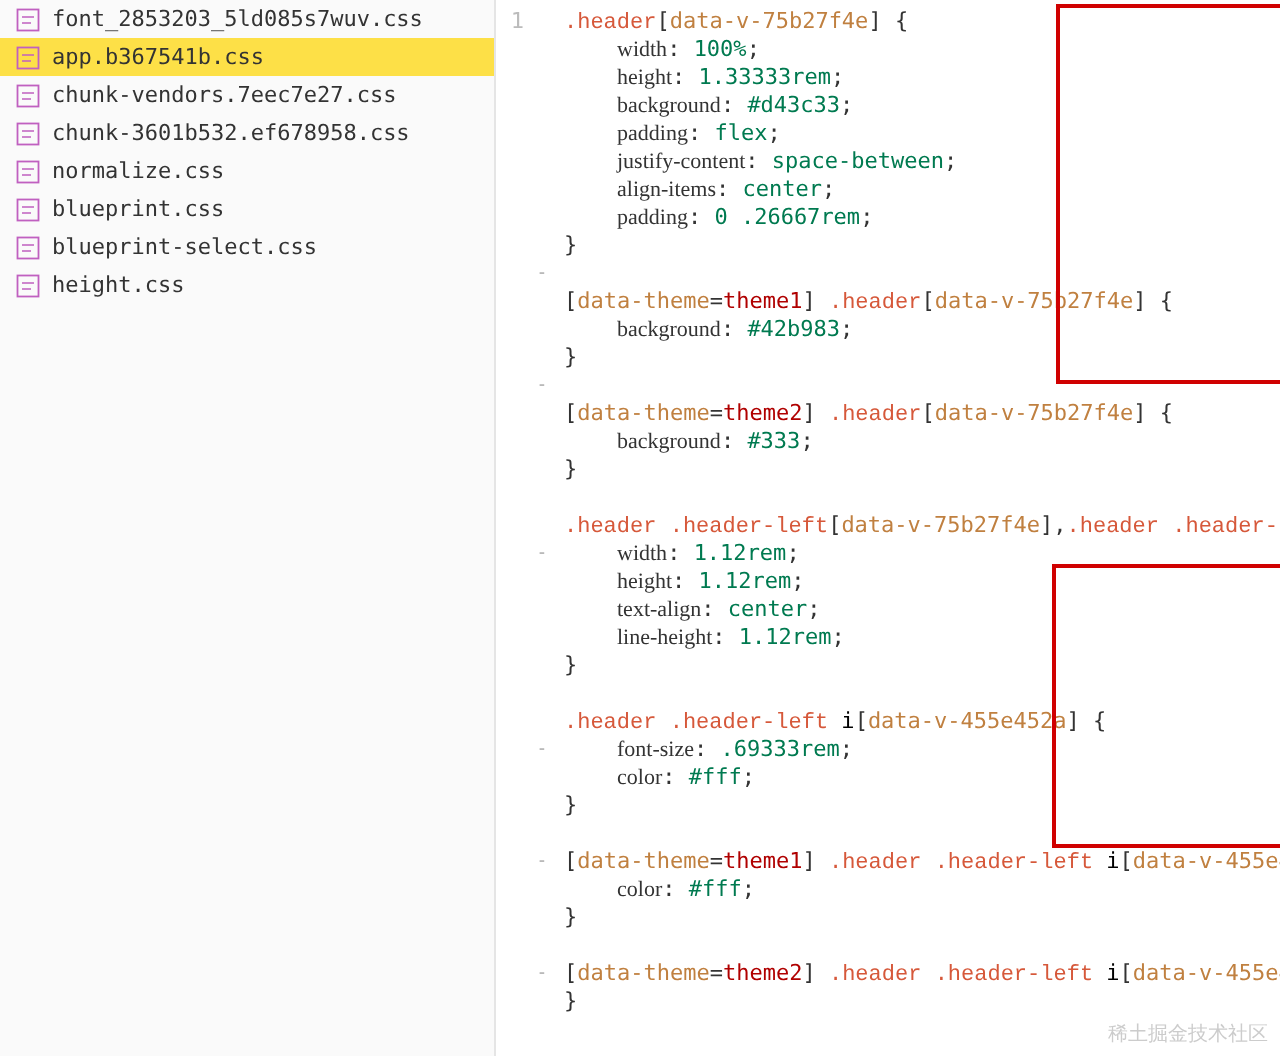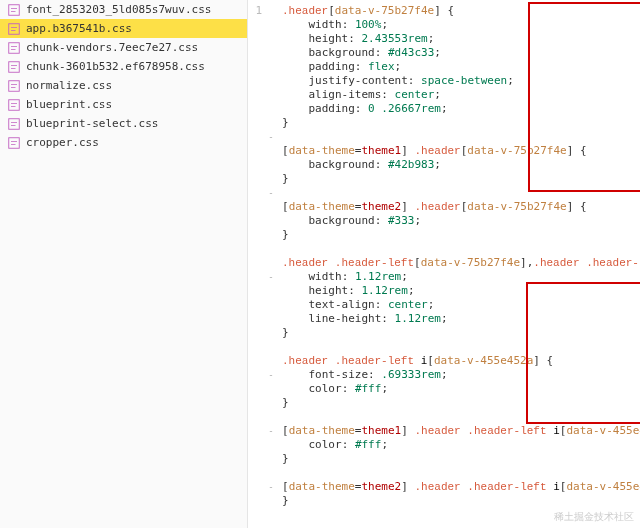--- a/index.html
+++ b/index.html
@@ -12,21 +12,21 @@
 .editor { flex: 1; position: relative; padding: 4px 0; overflow: hidden; background: #fff; }
 .gutter { position: absolute; left: 0; top: 4px; width: 18px; text-align: right; color: #bbb; padding-right: 4px; }
 .gutter div { height: 14px; line-height: 14px; }
 .code { margin-left: 22px; position: relative; }
 .fold-col { position: absolute; left: -4px; top: 0; width: 10px; }
 .fold-col div { height: 14px; line-height: 14px; text-align: center; color: #aaa; font-size: 9px; }
 .line { height: 14px; line-height: 14px; white-space: pre; padding-left: 12px; }
 .cls { color: #d6583a; font-family: Liberation Mono, monospace; }
 .attr { color: #c08040; }
 .attrv { color: #b00000; }
-.prop { color: #333; }
+.prop { color: #333; font-family: Liberation Serif, serif; }
 .val { color: #007a50; }
 .punc { color: #333; }
 .brace { color: #333; }
 .box-red { position: absolute; border: 2px solid #d00000; pointer-events: none; }
 .box1 { left: 280px; top: 2px; width: 350px; height: 190px; }
 .box2 { left: 278px; top: 282px; width: 352px; height: 142px; }
 .watermark { position: absolute; right: 6px; bottom: 4px; color: #ccc; font-size: 10px; }
 </style>
 </head>
 <body>
@@ -96,21 +96,21 @@
         </span>
         <span>blueprint-select.css</span>
       </div>
       <div class="file-item">
         <span class="file-icon">
           <svg viewBox="0 0 16 16">
             <rect x="1" y="1" width="14" height="14" fill="none" stroke="#c060c0" stroke-width="1.2"></rect>
             <path d="M4 6 L12 6 M4 10 L10 10" stroke="#c060c0" stroke-width="1"></path>
           </svg>
         </span>
-        <span>cropper.css</span>
+        <span>height.css</span>
       </div>
     </div>
 </div>
 
 <div class="editor">
   <div class="gutter">
     <div>1</div>
   </div>
   <div class="code">
     <div class="fold-col" id="fold-col">
@@ -149,21 +149,21 @@
         <div></div>
         <div></div>
         <div>-</div>
         <div></div>
         <div></div>
         <div></div>
       </div>
     <div id="code-lines">
         <div class="line"><span class="cls">.header</span><span class="punc">[</span><span class="attr">data-v-75b27f4e</span><span class="punc">]</span> <span class="brace">{</span></div>
         <div class="line">    <span class="prop">width</span><span class="punc">:</span> <span class="val">100%</span><span class="punc">;</span></div>
-        <div class="line">    <span class="prop">height</span><span class="punc">:</span> <span class="val">2.43553</span><span class="val">rem</span><span class="punc">;</span></div>
+        <div class="line">    <span class="prop">height</span><span class="punc">:</span> <span class="val">1.33333</span><span class="val">rem</span><span class="punc">;</span></div>
         <div class="line">    <span class="prop">background</span><span class="punc">:</span> <span class="val">#d43c33</span><span class="punc">;</span></div>
         <div class="line">    <span class="prop">padding</span><span class="punc">:</span> <span class="val">flex</span><span class="punc">;</span></div>
         <div class="line">    <span class="prop">justify-content</span><span class="punc">:</span> <span class="val">space-between</span><span class="punc">;</span></div>
         <div class="line">    <span class="prop">align-items</span><span class="punc">:</span> <span class="val">center</span><span class="punc">;</span></div>
         <div class="line">    <span class="prop">padding</span><span class="punc">:</span> <span class="val">0 .26667</span><span class="val">rem</span><span class="punc">;</span></div>
         <div class="line"><span class="brace">}</span></div>
         <div class="line"></div>
         <div class="line"><span class="punc">[</span><span class="attr">data-theme</span><span class="punc">=</span><span class="attrv">theme1</span><span class="punc">]</span> <span class="cls">.header</span><span class="punc">[</span><span class="attr">data-v-75b27f4e</span><span class="punc">]</span> <span class="brace">{</span></div>
         <div class="line">    <span class="prop">background</span><span class="punc">:</span> <span class="val">#42b983</span><span class="punc">;</span></div>
         <div class="line"><span class="brace">}</span></div>

